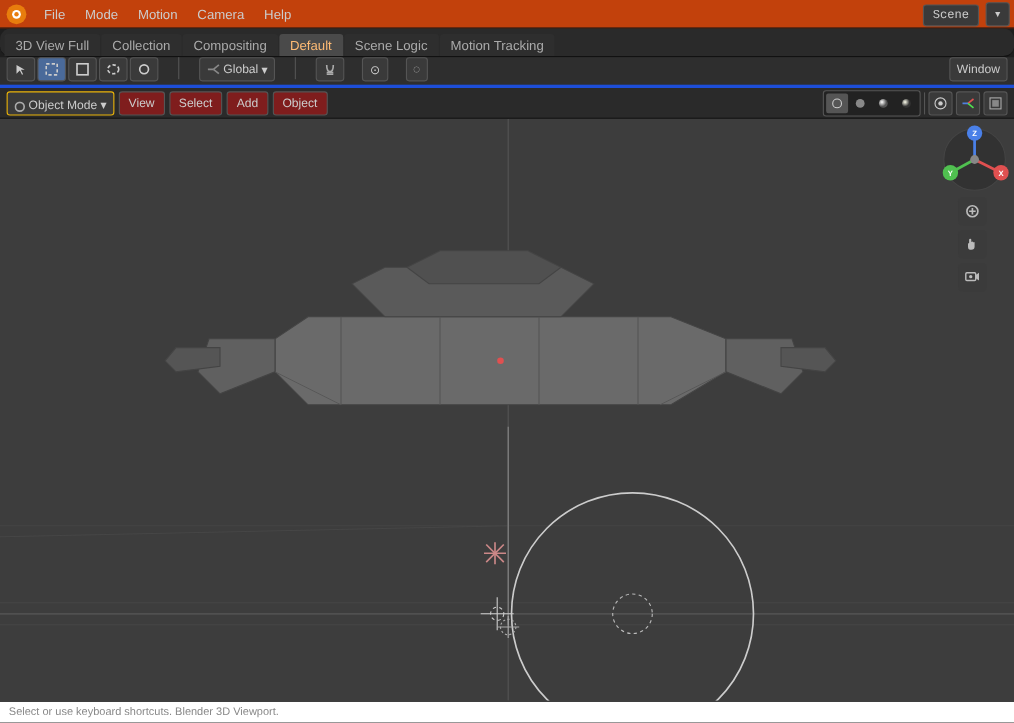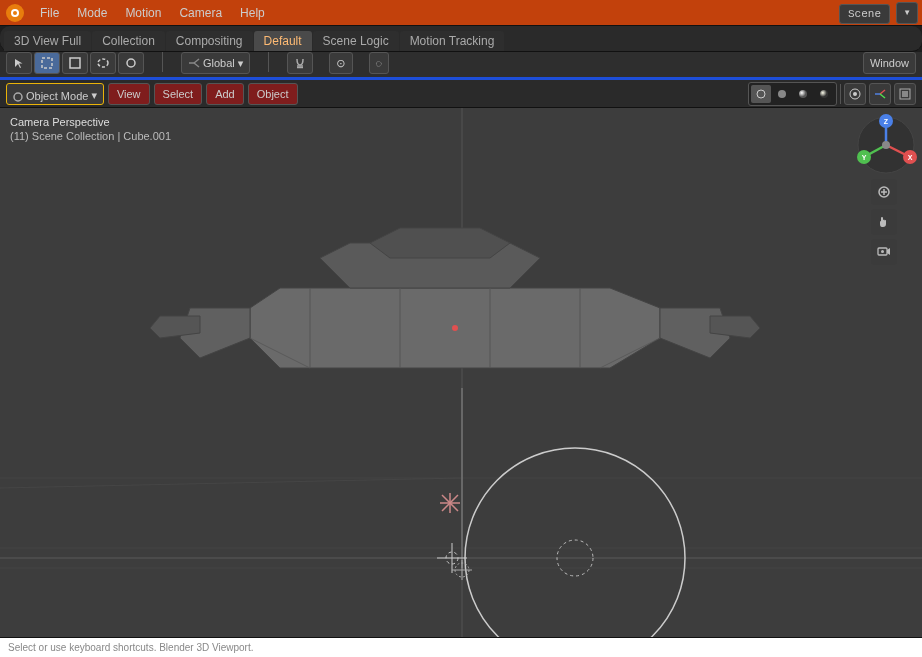--- a/index.html
+++ b/index.html
@@ -437,24 +437,20 @@
       <line x1="-10" y1="0" x2="10" y2="0" stroke="#cc8888" stroke-width="1.5"></line>
     </g>
 
     <g transform="translate(462, 462)">
       <line x1="-10" y1="0" x2="10" y2="0" stroke="#aaaaaa" stroke-width="1"></line>
       <line x1="0" y1="-10" x2="0" y2="10" stroke="#aaaaaa" stroke-width="1"></line>
       <circle cx="0" cy="0" r="7" fill="none" stroke="#aaaaaa" stroke-width="1" stroke-dasharray="2,2"></circle>
     </g>
   </svg>
 
-  <div class="camera-info">
-    <div>Camera Perspective</div>
-    <div style="color:#bbb; font-size:11px; margin-top:2px;">(11) Scene Collection | Cube.001</div>
-  </div>
 
   <div id="gizmo-area">
 
     <div class="gizmo-widget">
       <svg width="65" height="65" viewBox="0 0 65 65">
 
         <circle cx="32" cy="32" r="28" fill="#2a2a2a88" stroke="#444" stroke-width="1"></circle>
 
         <line x1="32" y1="32" x2="32" y2="8" stroke="#4a80e8" stroke-width="2.5"></line>
         <circle cx="32" cy="8" r="7" fill="#4a80e8"></circle>

